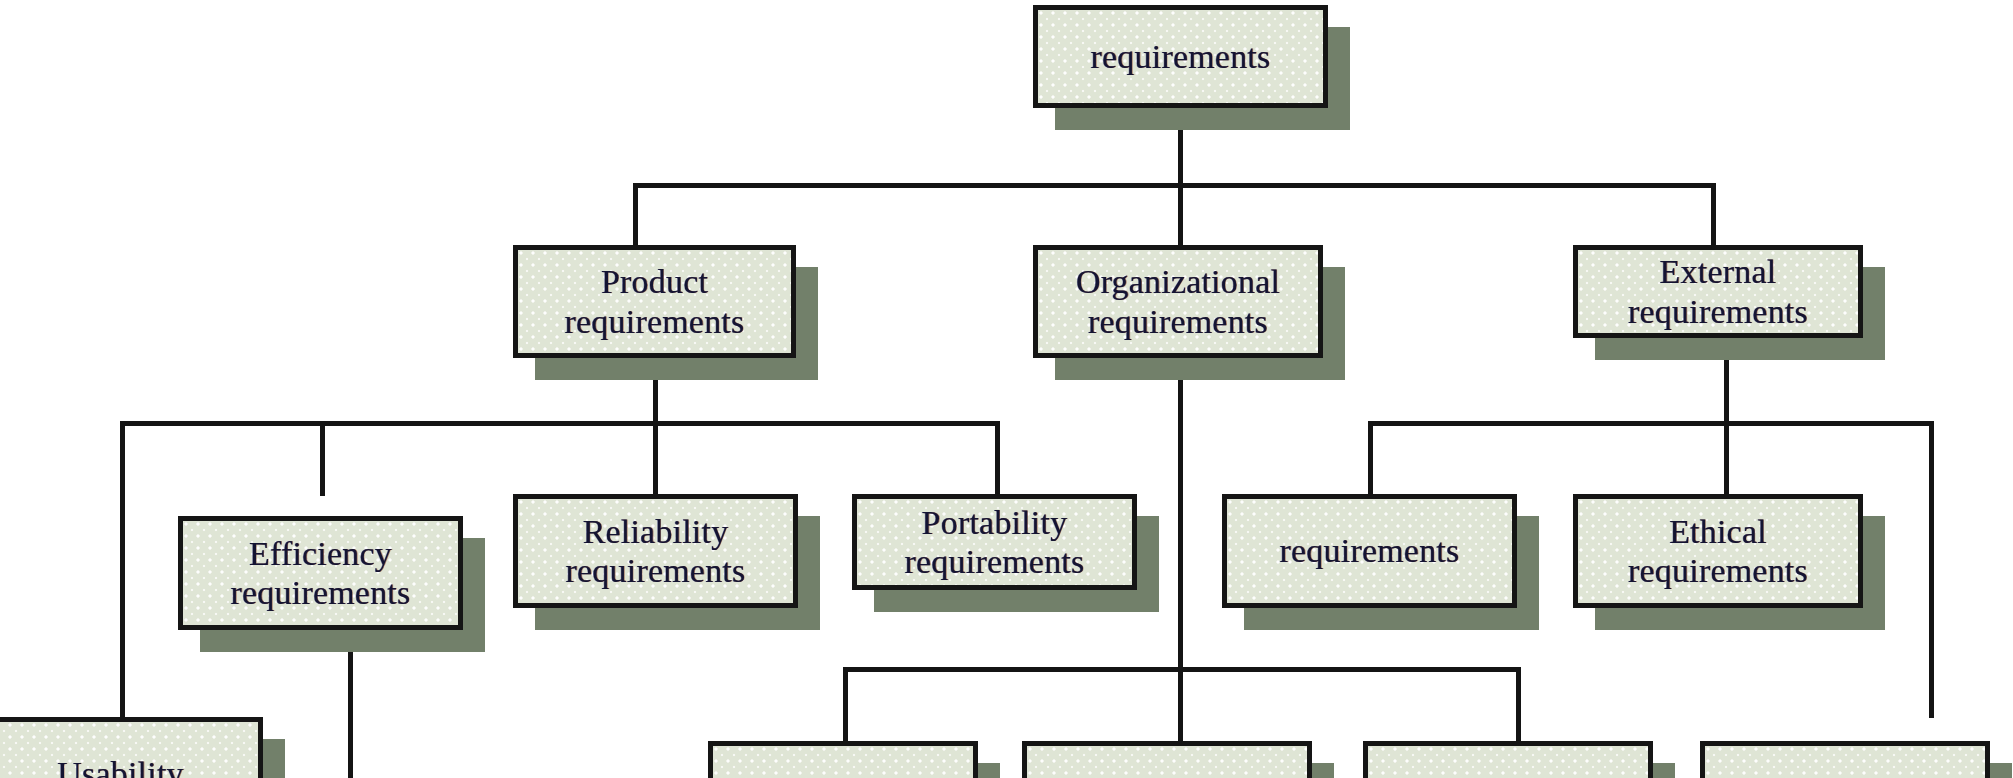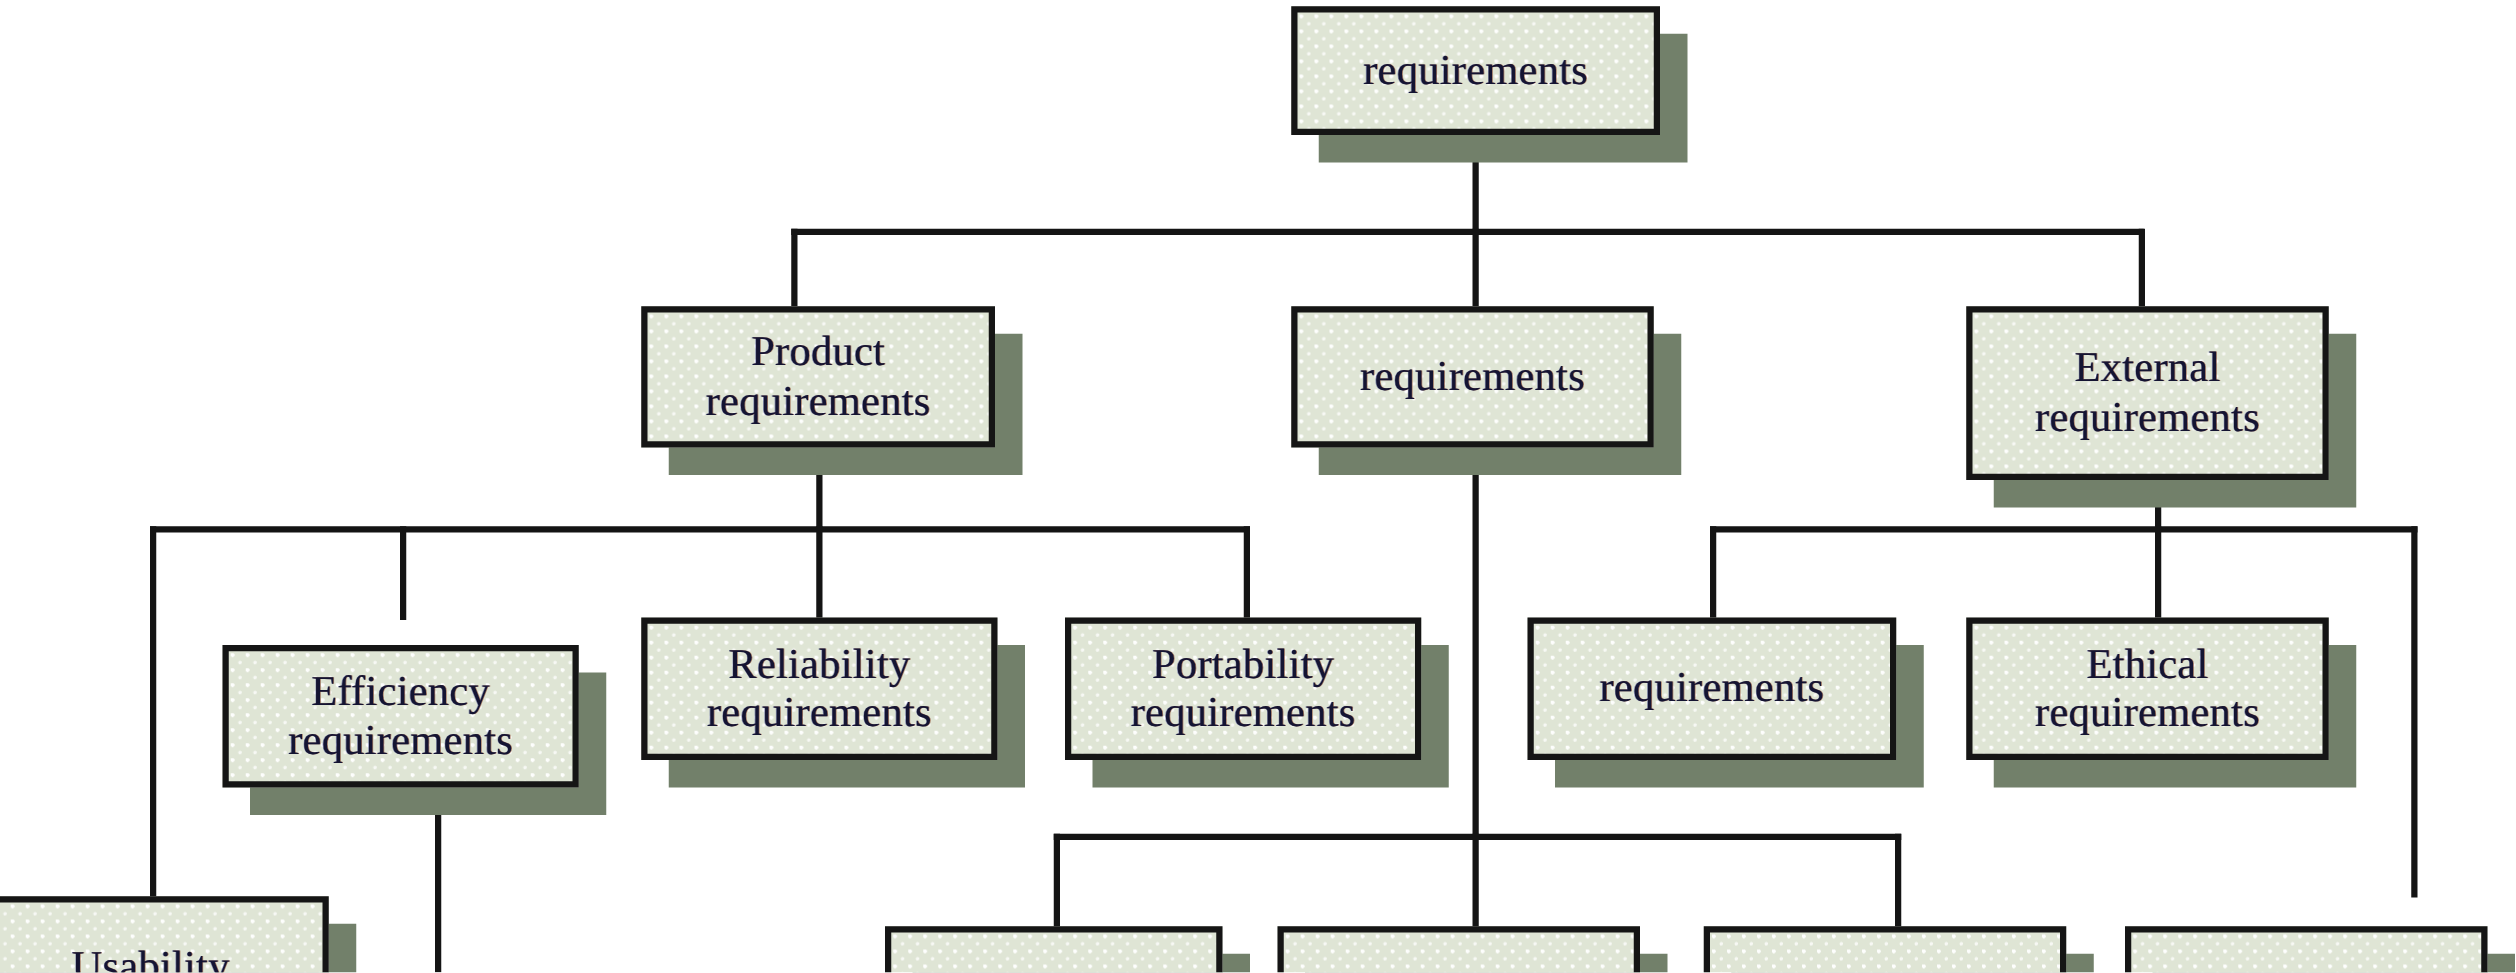--- a/index.html
+++ b/index.html
@@ -112,25 +112,26 @@
     <div class="shadow"></div>
     <div class="face">
       <div class="line">Product</div>
       <div class="line">requirements</div>
     </div>
   </div>
 
   <div class="node" style="left:1033px; top:245px; width:290px; height:113px;">
     <div class="shadow"></div>
     <div class="face">
-      <div class="line">requirements</div>
-    </div>
-  </div>
-
-  <div class="node" style="left:1573px; top:245px; width:290px; height:139px;">
+      <div class="line">Organizational</div>
+      <div class="line">requirements</div>
+    </div>
+  </div>
+
+  <div class="node" style="left:1573px; top:245px; width:290px; height:93px;">
     <div class="shadow"></div>
     <div class="face">
       <div class="line">External</div>
       <div class="line">requirements</div>
     </div>
   </div>
 
   <div class="node" style="left:178px; top:516px; width:285px; height:114px;">
     <div class="shadow"></div>
     <div class="face">
@@ -140,21 +141,21 @@
   </div>
 
   <div class="node" style="left:513px; top:494px; width:285px; height:114px;">
     <div class="shadow"></div>
     <div class="face">
       <div class="line">Reliability</div>
       <div class="line">requirements</div>
     </div>
   </div>
 
-  <div class="node" style="left:852px; top:494px; width:285px; height:114px;">
+  <div class="node" style="left:852px; top:494px; width:285px; height:96px;">
     <div class="shadow"></div>
     <div class="face">
       <div class="line">Portability</div>
       <div class="line">requirements</div>
     </div>
   </div>
 
   <div class="node" style="left:1222px; top:494px; width:295px; height:114px;">
     <div class="shadow"></div>
     <div class="face">

